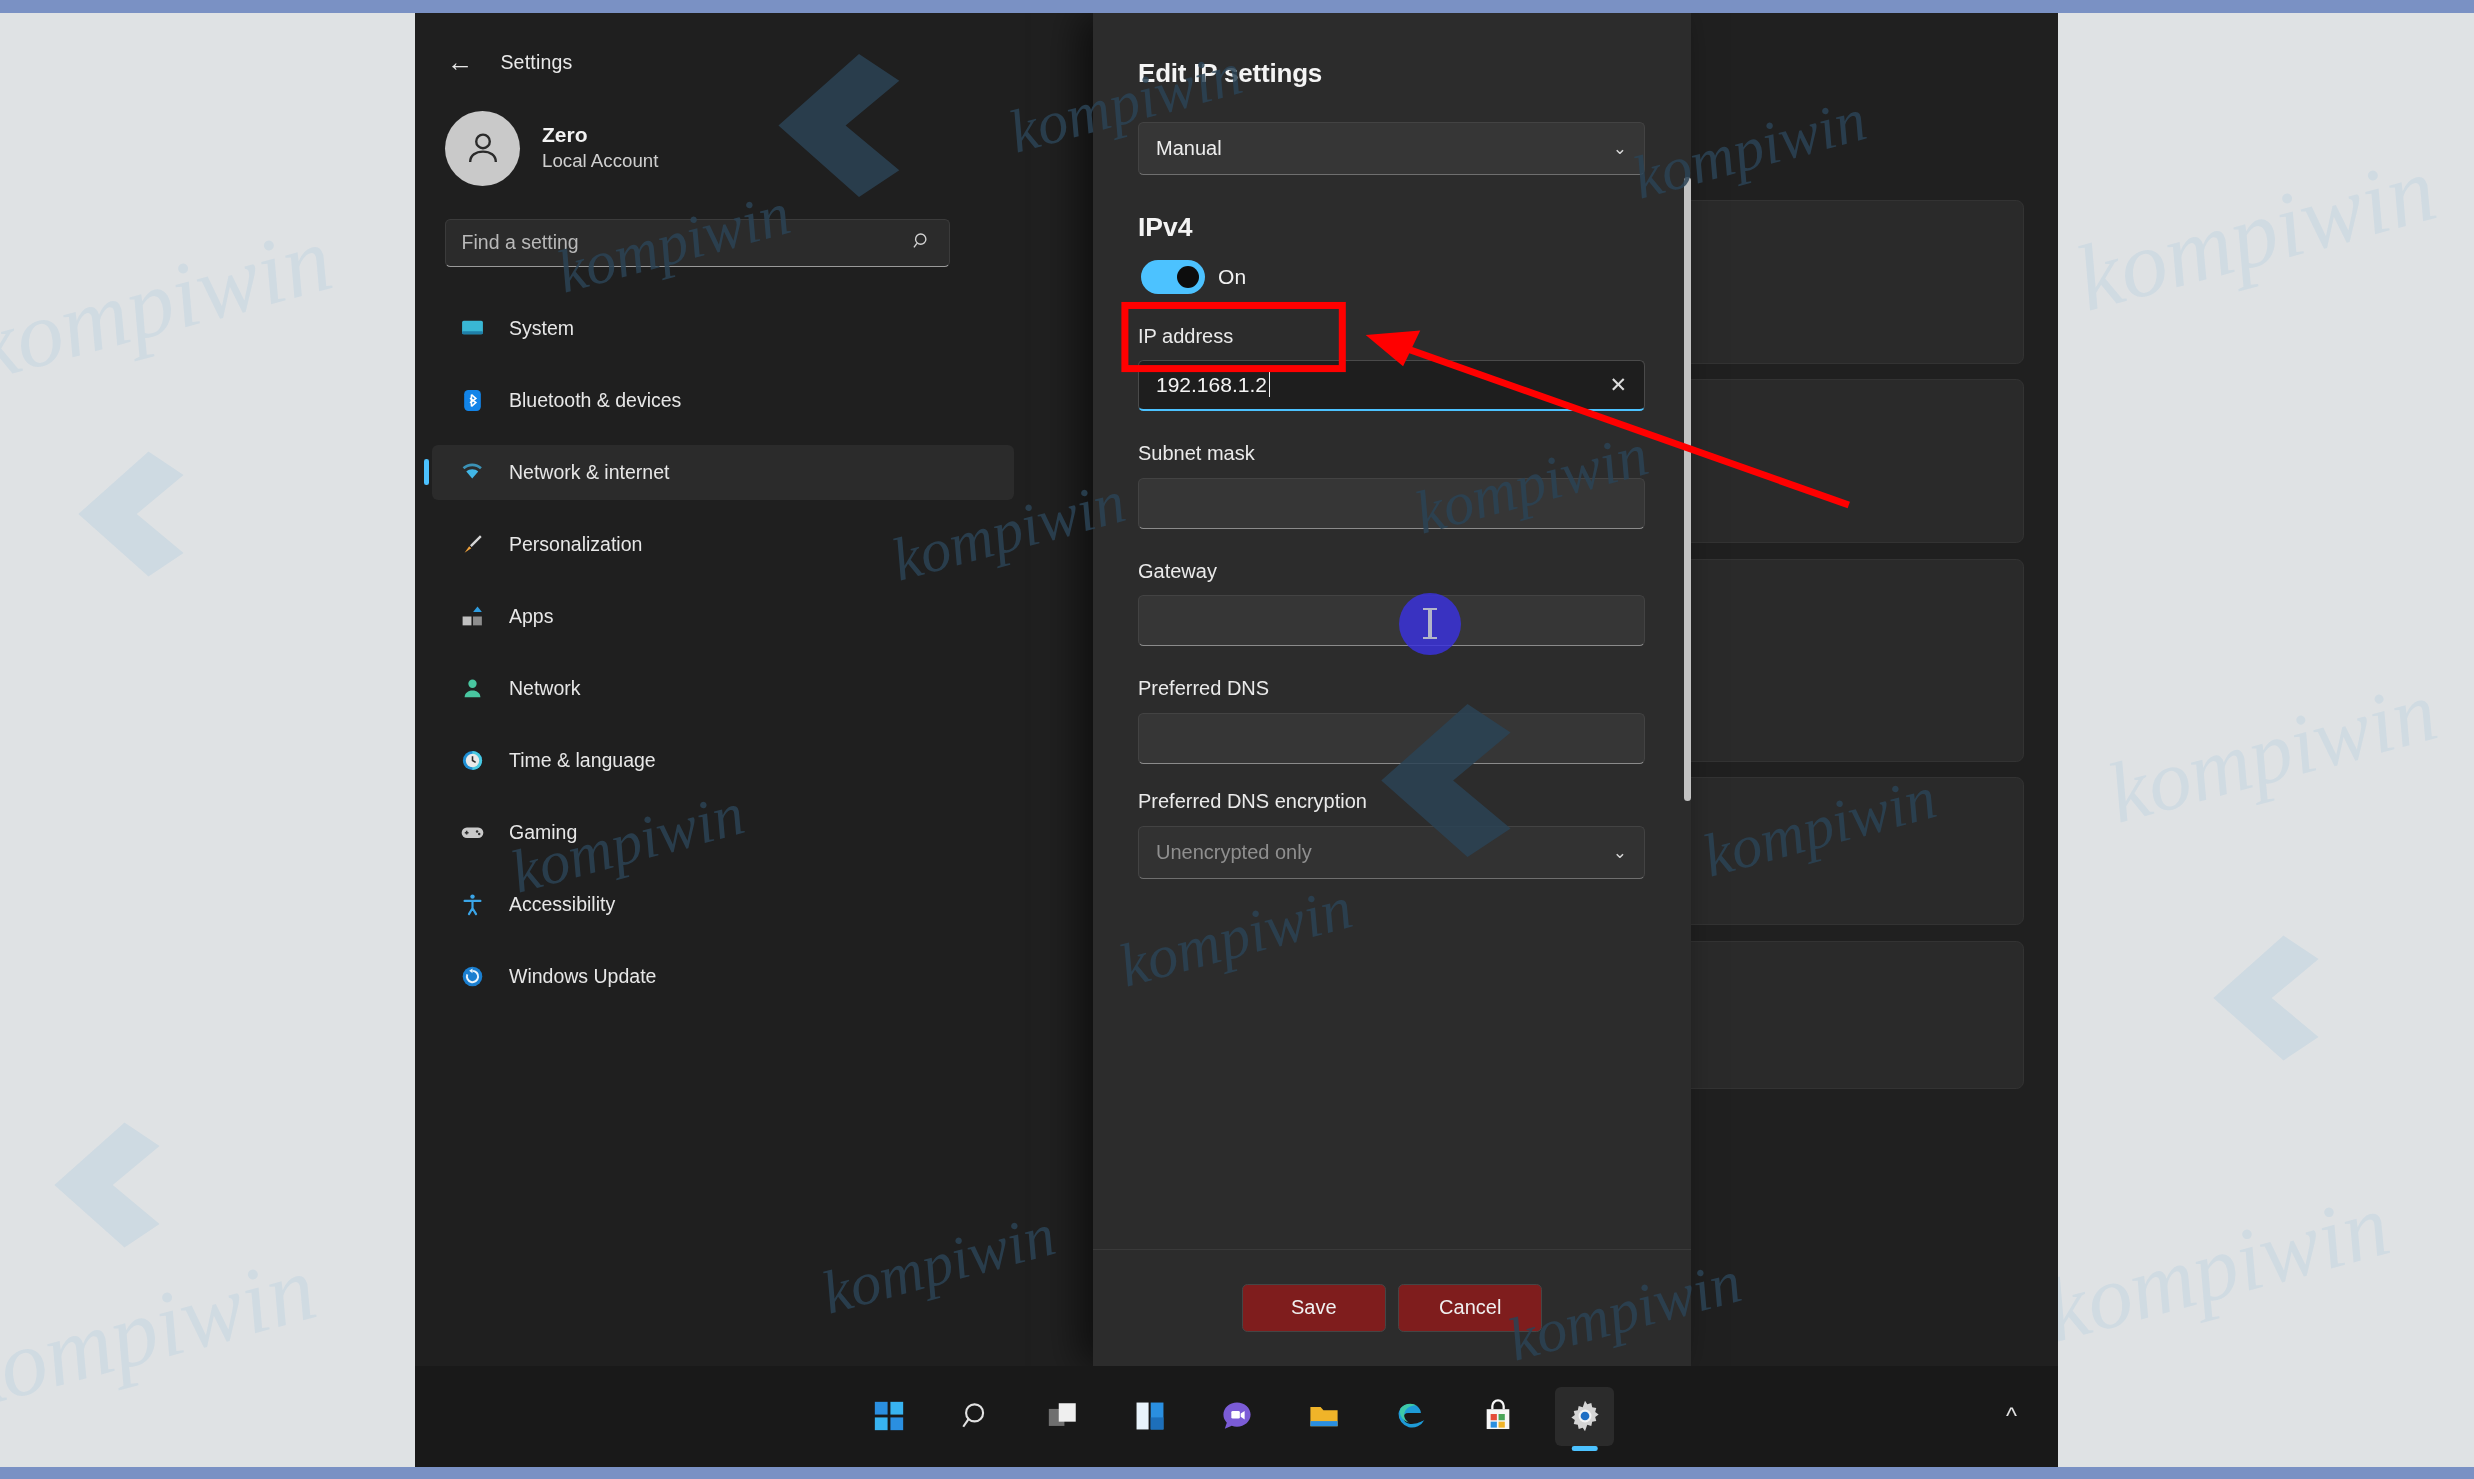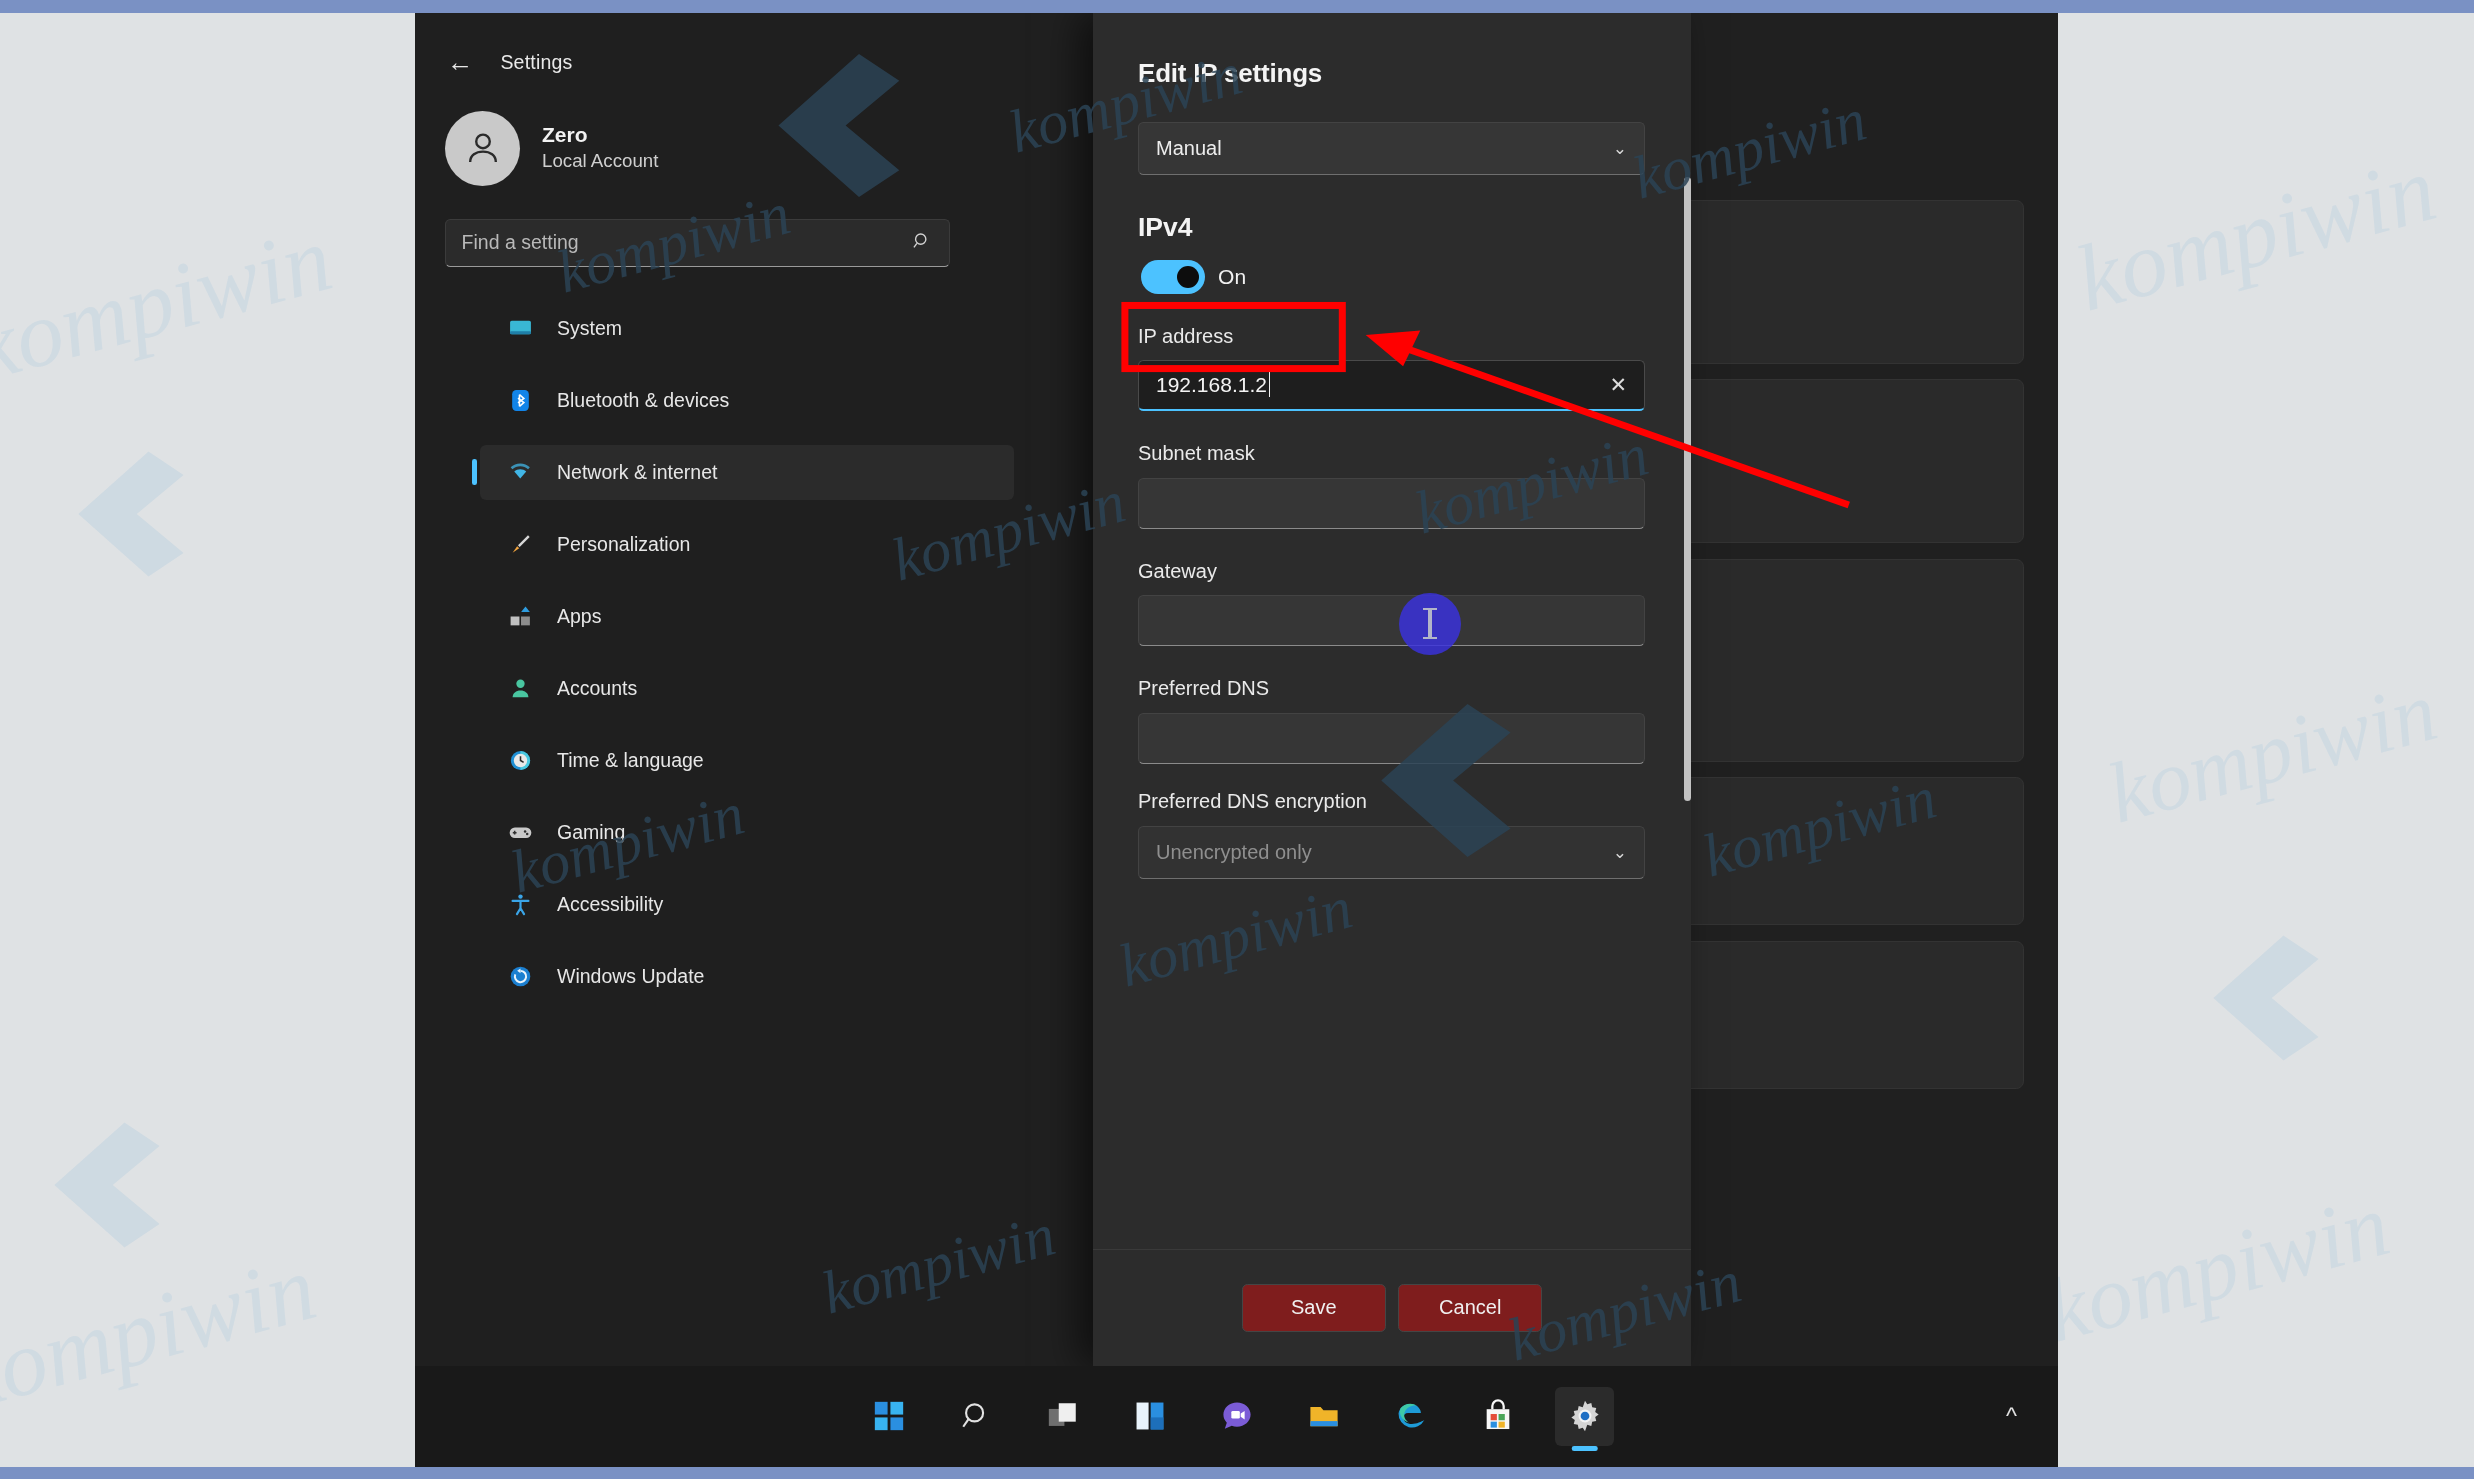--- a/index.html
+++ b/index.html
@@ -56,21 +56,21 @@
 
   .search-wrap { margin: 33px 0 0 30px; width: 505px; position: relative; }
   .search-box {
     width: 505px; height: 48px; background: #2b2b2b;
     border: 0.8px solid #3b3b3b; border-bottom: 1.6px solid #9a9a9a;
     border-radius: 5.5px; display: flex; align-items: center; padding: 0 15.6px;
   }
   .search-ph { color: #b9b9b9; font-size: 19.5px; flex: 1; }
   .search-ico { color: #d4d4d4; }
 
-  .nav-list { margin-top: 34px; margin-left: 48px; }
+  .nav-list { margin-top: 34px; }
   .nav-item {
     position: relative; display: flex; align-items: center; gap: 22px;
     height: 55px; margin: 0 17px 0 17px; padding-left: 25px; border-radius: 6.2px;
   }
   .nav-item + .nav-item { margin-top: 17px; }
   .nav-item.active { background: #2b2b2b; }
   .nav-item.active::before {
     content: ""; position: absolute; left: -7.8px; top: 14px;
     width: 4.7px; height: 26.5px; border-radius: 2.3px; background: #4cc2ff;
   }
@@ -343,21 +343,21 @@
           <span class="nav-label">Apps</span>
         </div>
 
         <div class="nav-item">
           <span class="nav-ico">
             <svg width="25" height="25" viewBox="0 0 24 24" fill="#49c6a0">
                 <circle cx="12" cy="7.4" r="4"></circle>
                 <path d="M4.4 20.5c0-4 3.4-6.6 7.6-6.6s7.6 2.6 7.6 6.6z"></path>
               </svg>
           </span>
-          <span class="nav-label">Accounts</span>
+          <span class="nav-label">Network</span>
         </div>
 
         <div class="nav-item">
           <span class="nav-ico">
             <svg width="25" height="25" viewBox="0 0 24 24">
                 <circle cx="12" cy="12" r="9.2" fill="#1f8fd4"></circle>
                 <path d="M12 2.8a9.2 9.2 0 0 1 0 18.4z" fill="#49c9e0"></path>
                 <circle cx="12" cy="12" r="6.4" fill="#e9e9e9"></circle>
                 <path d="M12 7.8V12l3 1.8" stroke="#2b2b2b" stroke-width="1.5" fill="none"></path>
               </svg>

